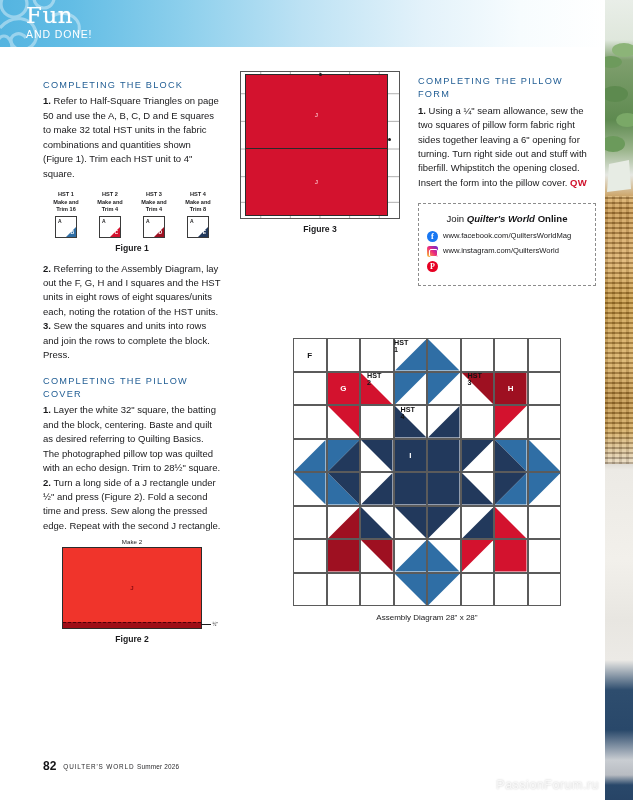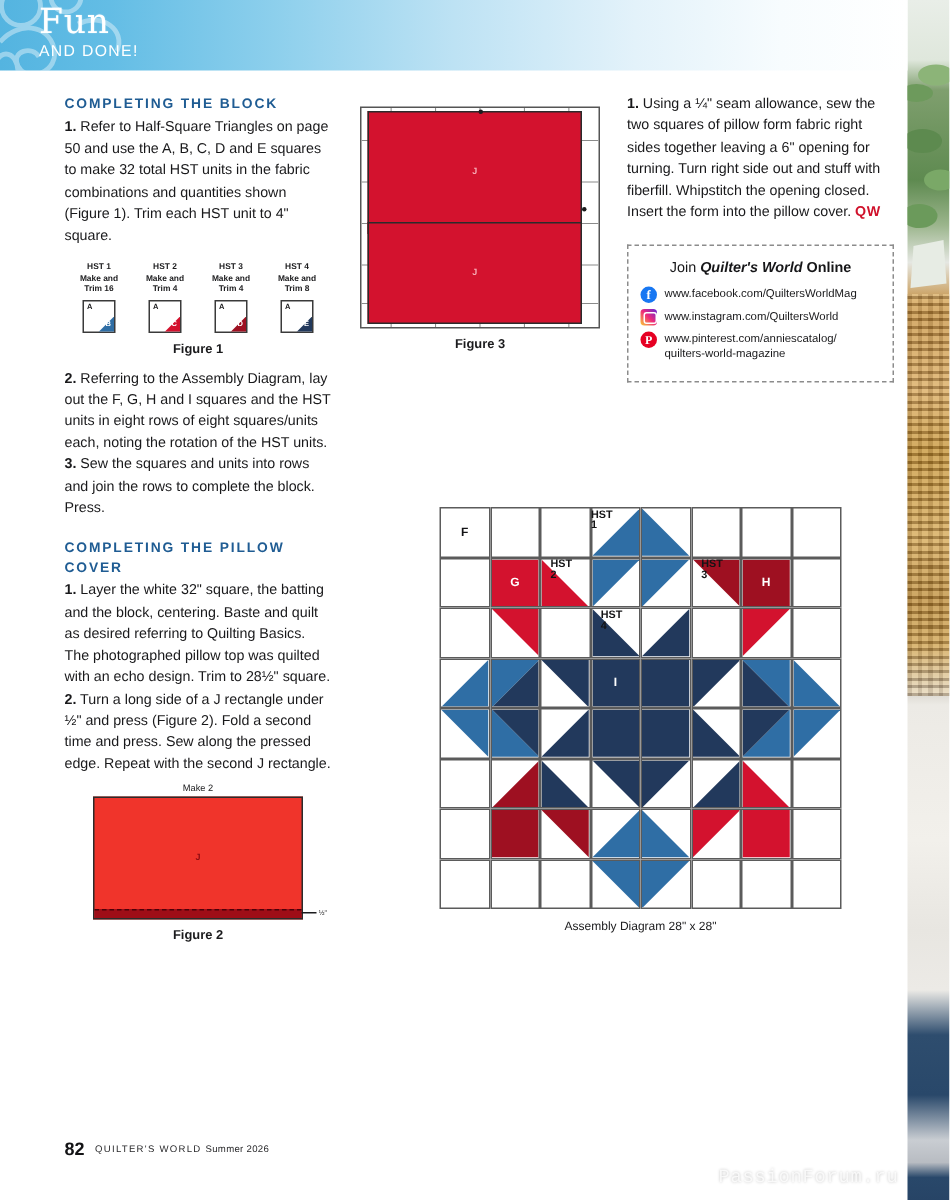--- a/index.html
+++ b/index.html
@@ -75,24 +75,24 @@
 
   
   .col { position: absolute; top: 63px; width: 178px; }
   #col1 { left: 43px; }
   #col2 { left: 231px; }
   #col3 { left: 418px; }
 
   h3.sec {
     color: #1f5c93;
     font-size: 9.2px;
-    font-weight: bold;
+    font-weight: normal;
     letter-spacing: 1.25px;
     line-height: 1.45;
-    margin: 0 0 2px 0;
+    margin: 16px 0 2px 0;
   }
   h3.sec.spaced { margin-top: 12px; }
   p.body {
     font-size: 9.5px;
     line-height: 1.52;
     color: #19191b;
     margin: 0;
     text-align: left;
   }
   p.body b { font-weight: bold; }
@@ -239,21 +239,21 @@
     position:absolute; left: 43px; bottom: 27px;
     display:flex; align-items:center; gap:7px;
   }
   .footer .pg { font-size: 12px; font-weight: bold; color:#141416; }
   .footer .mg { font-size: 6.4px; letter-spacing:.85px; color:#2a2a2c; }
   .footer .mg .ssn { letter-spacing:.2px; }
   .watermark {
     position:absolute; right: 34px; bottom: 8px;
     font-size: 12.5px; letter-spacing: .5px;
     color: rgba(255,255,255,.78);
-    font-family: Liberation Mono, monospace;
+    font-family: Liberation Sans, sans-serif;
     text-shadow: 0 0 2px rgba(0,0,0,.25);
   }
 </style>
 </head>
 <body>
 
 <div id="page">
 
   <div class="photo-strip">
     <div class="weave"></div>
@@ -391,39 +391,38 @@
         </div>
         <div class="dot" style="left:78px; top:1px;"></div>
         <div class="dot" style="left:147px; top:66px;"></div>
       </div>
       <div class="figcap">Figure 3</div>
     </div>
   </div>
 
   <div class="col" id="col3">
 
+    <h3 class="sec spaced">COMPLETING THE PILLOW FORM</h3>
     <p class="body"><b>1.</b> <span>Using a ¼" seam allowance, sew the two squares of pillow form fabric right sides together leaving a 6" opening for turning. Turn right side out and stuff with fiberfill. Whipstitch the opening closed. Insert the form into the pillow cover.</span> <span class="qw">QW</span></p>
 
     <div class="social">
       <div class="title"><span>Join </span><i>Quilter's World</i><b> Online</b></div>
 
       <div class="social-row">
         <span class="ic ic-fb">f</span>
         <span class="url">www.facebook.com/QuiltersWorldMag</span>
       </div>
 
       <div class="social-row">
         <span class="ic ic-ig"></span>
         <span class="url">www.instagram.com/QuiltersWorld</span>
       </div>
 
       <div class="social-row">
         <span class="ic ic-pin">P</span>
-        <span class="url" style="white-space:pre-line">www.pinterest.com/anniescatalog/
-quilters-world-magazine</span>
       </div>
     </div>
   </div>
 
   <div id="assembly">
     <div class="quilt" id="quilt">
         <div class="qcell" style="left: 0px; top: 0px;"></div>
         <div class="qcell" style="left: 33.5px; top: 0px;"></div>
         <div class="qcell" style="left: 67px; top: 0px;"></div>
         <div class="qcell" style="left: 100.5px; top: 0px;">

